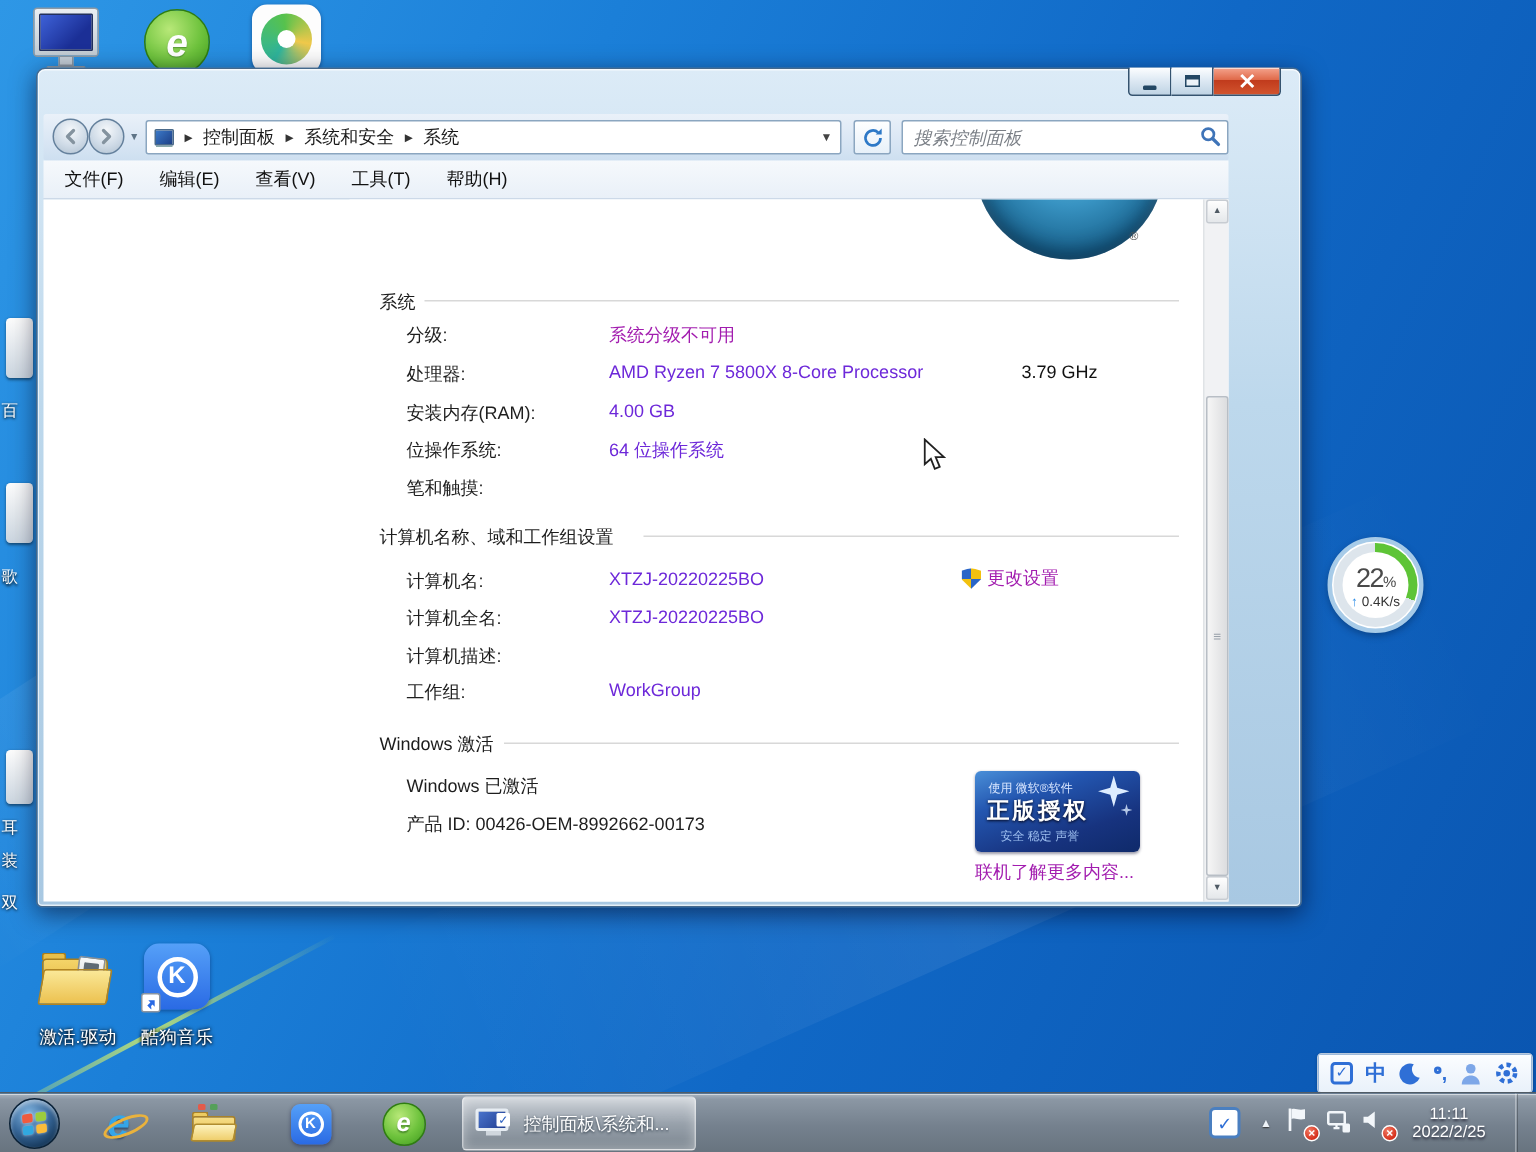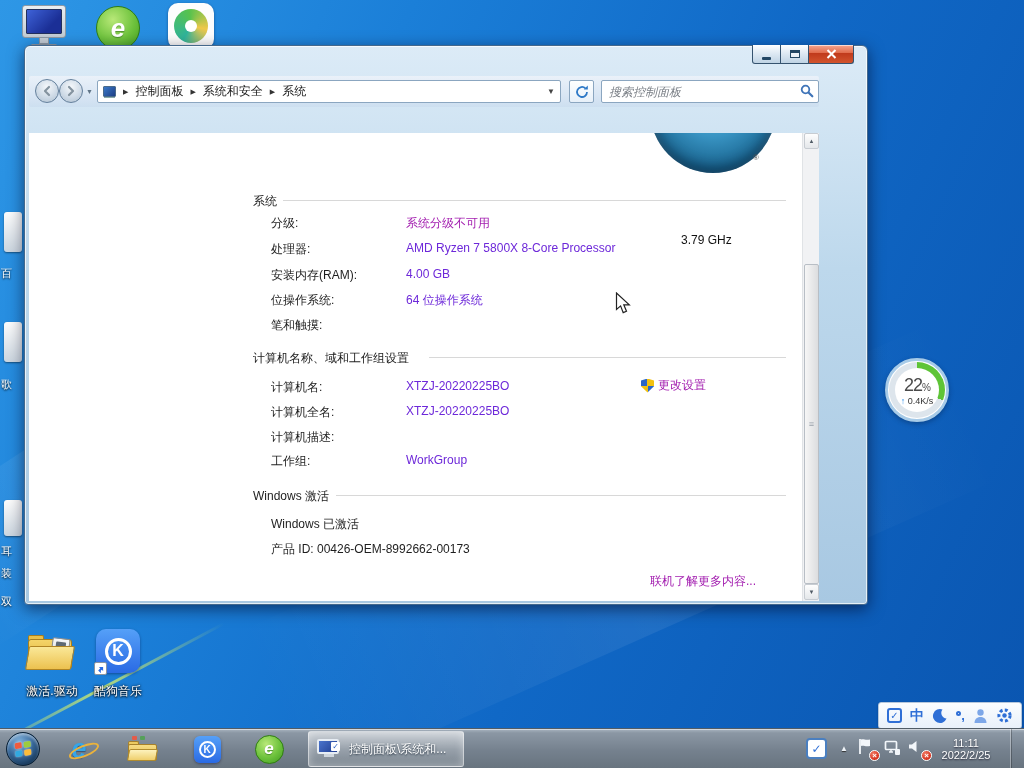--- a/index.html
+++ b/index.html
@@ -268,37 +268,44 @@
 
       <div class="search">
         <input type="text" placeholder="搜索控制面板" style="">
         <svg class="mag" width="14" height="14" viewBox="0 0 14 14">
           <circle cx="5.5" cy="5.5" r="3.8" fill="none" stroke="#3f74b8" stroke-width="1.8"></circle>
           <path d="M8.5 8.5 L12.3 12.3" stroke="#3f74b8" stroke-width="2.2" stroke-linecap="round"></path>
         </svg>
       </div>
     </div>
 
+    <div class="menus">
+      <span class="mitem">文件(F)</span>
+      <span class="mitem">编辑(E)</span>
+      <span class="mitem">查看(V)</span>
+      <span class="mitem">工具(T)</span>
+      <span class="mitem">帮助(H)</span>
+    </div>
 
     <div class="wbody">
 
 
       <div class="content">
         <div class="orb"></div>
         <span class="reg">®</span>
 
         <span class="sec-title" style="top:60px">系统</span>
         <div class="sec-rule" style="left:50px;top:67px;width:503px"></div>
 
         <span class="rlab" style="top:82px">分级:</span>
         <span class="rval link" style="top:82px">系统分级不可用</span>
 
         <span class="rlab" style="top:108px">处理器:</span>
         <span class="rval" style="top:108px">AMD Ryzen 7 5800X 8-Core Processor</span>
-        <span class="rext" style="top:100px">3.79 GHz</span>
+        <span class="rext" style="top:108px">3.79 GHz</span>
 
         <span class="rlab" style="top:134px">安装内存(RAM):</span>
         <span class="rval" style="top:134px">4.00 GB</span>
 
         <span class="rlab" style="top:159px">位操作系统:</span>
         <span class="rval" style="top:159px">64 位操作系统</span>
 
         <span class="rlab" style="top:184px">笔和触摸:</span>
 
         <span class="sec-title" style="top:217px">计算机名称、域和工作组设置</span>
@@ -319,20 +326,27 @@
 
         <span class="rlab" style="top:320px">工作组:</span>
         <span class="rval" style="top:320px">WorkGroup</span>
 
         <span class="sec-title" style="top:355px">Windows 激活</span>
         <div class="sec-rule" style="left:103px;top:362px;width:450px"></div>
 
         <span class="rlab" style="top:383px">Windows 已激活</span>
         <span class="rlab" style="top:408px">产品 ID: 00426-OEM-8992662-00173</span>
 
+        <div class="badge">
+          <span class="l1">使用 微软®软件</span>
+          <span class="l2">正版授权</span>
+          <span class="l3">安全 稳定 声誉</span>
+          <span class="sparkle" style="left:82px;top:3px;width:21px;height:21px"></span>
+          <span class="sparkle" style="left:97px;top:22px;width:8px;height:8px;opacity:.8"></span>
+        </div>
         <span class="link" style="position:absolute;left:417px;top:440px">联机了解更多内容...</span>
       </div>
 
       <div class="sbar">
         <div class="sbtn" style="top:0">
             <span>▲</span>
           </div>
         <div class="sthumb">
             <span>≡</span>
           </div>

